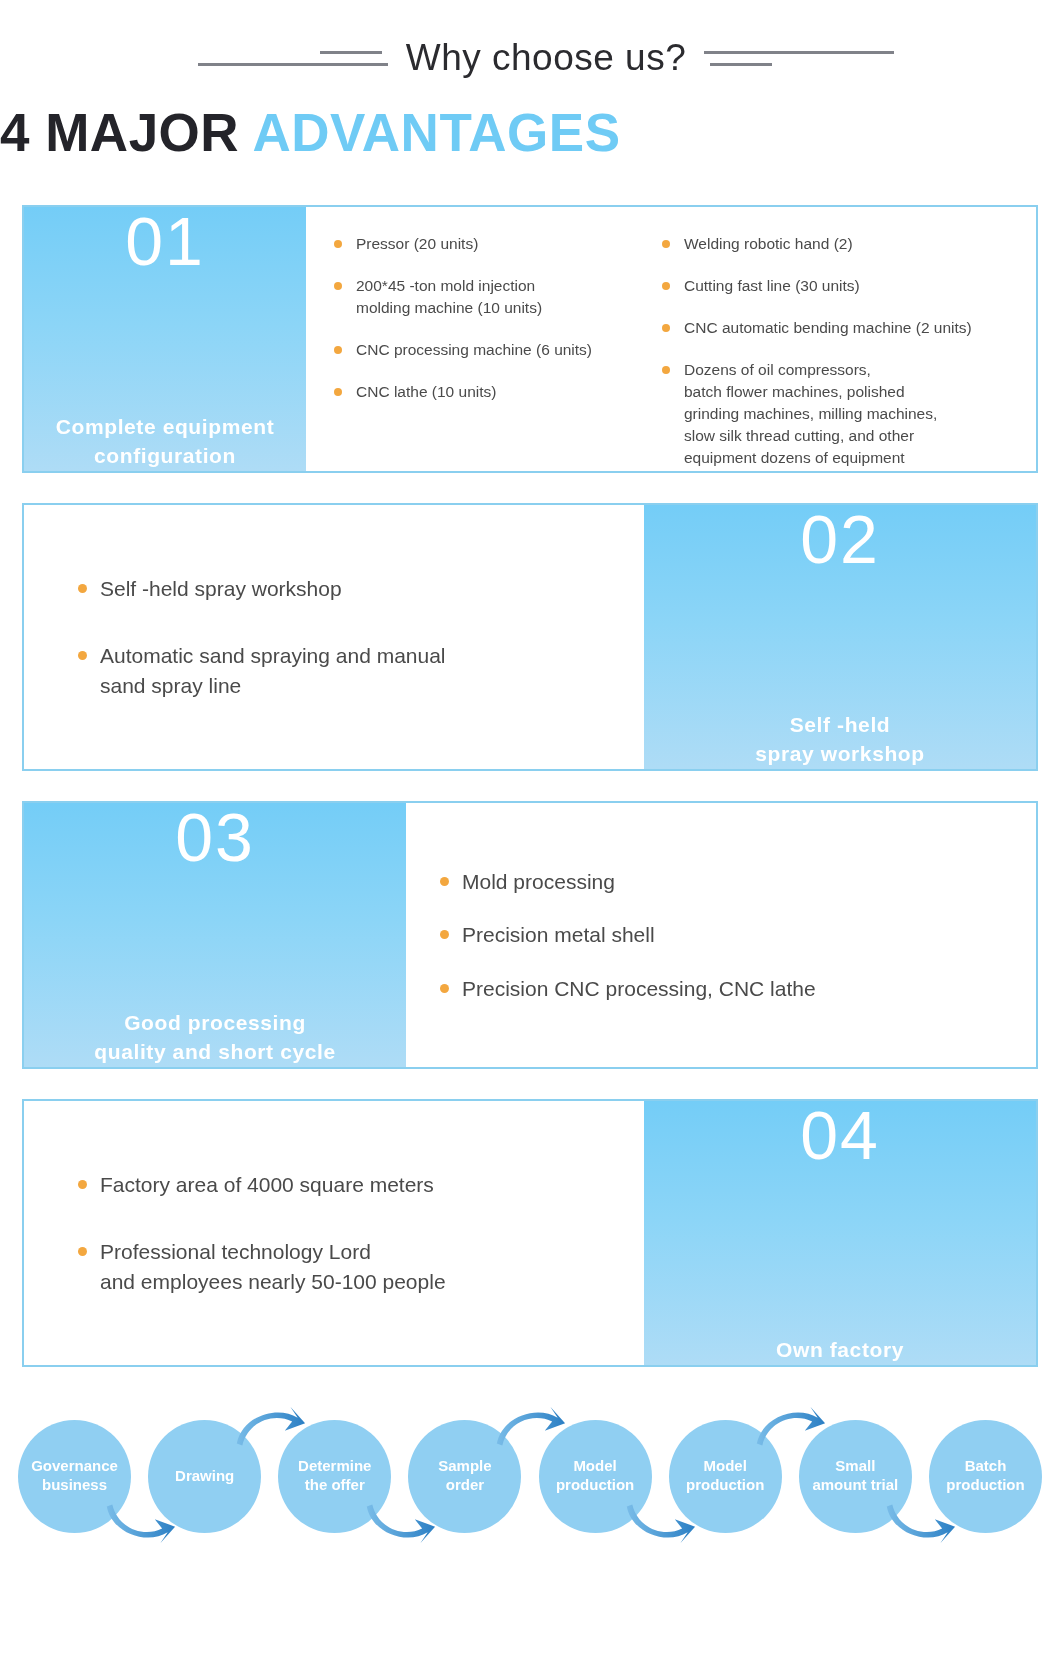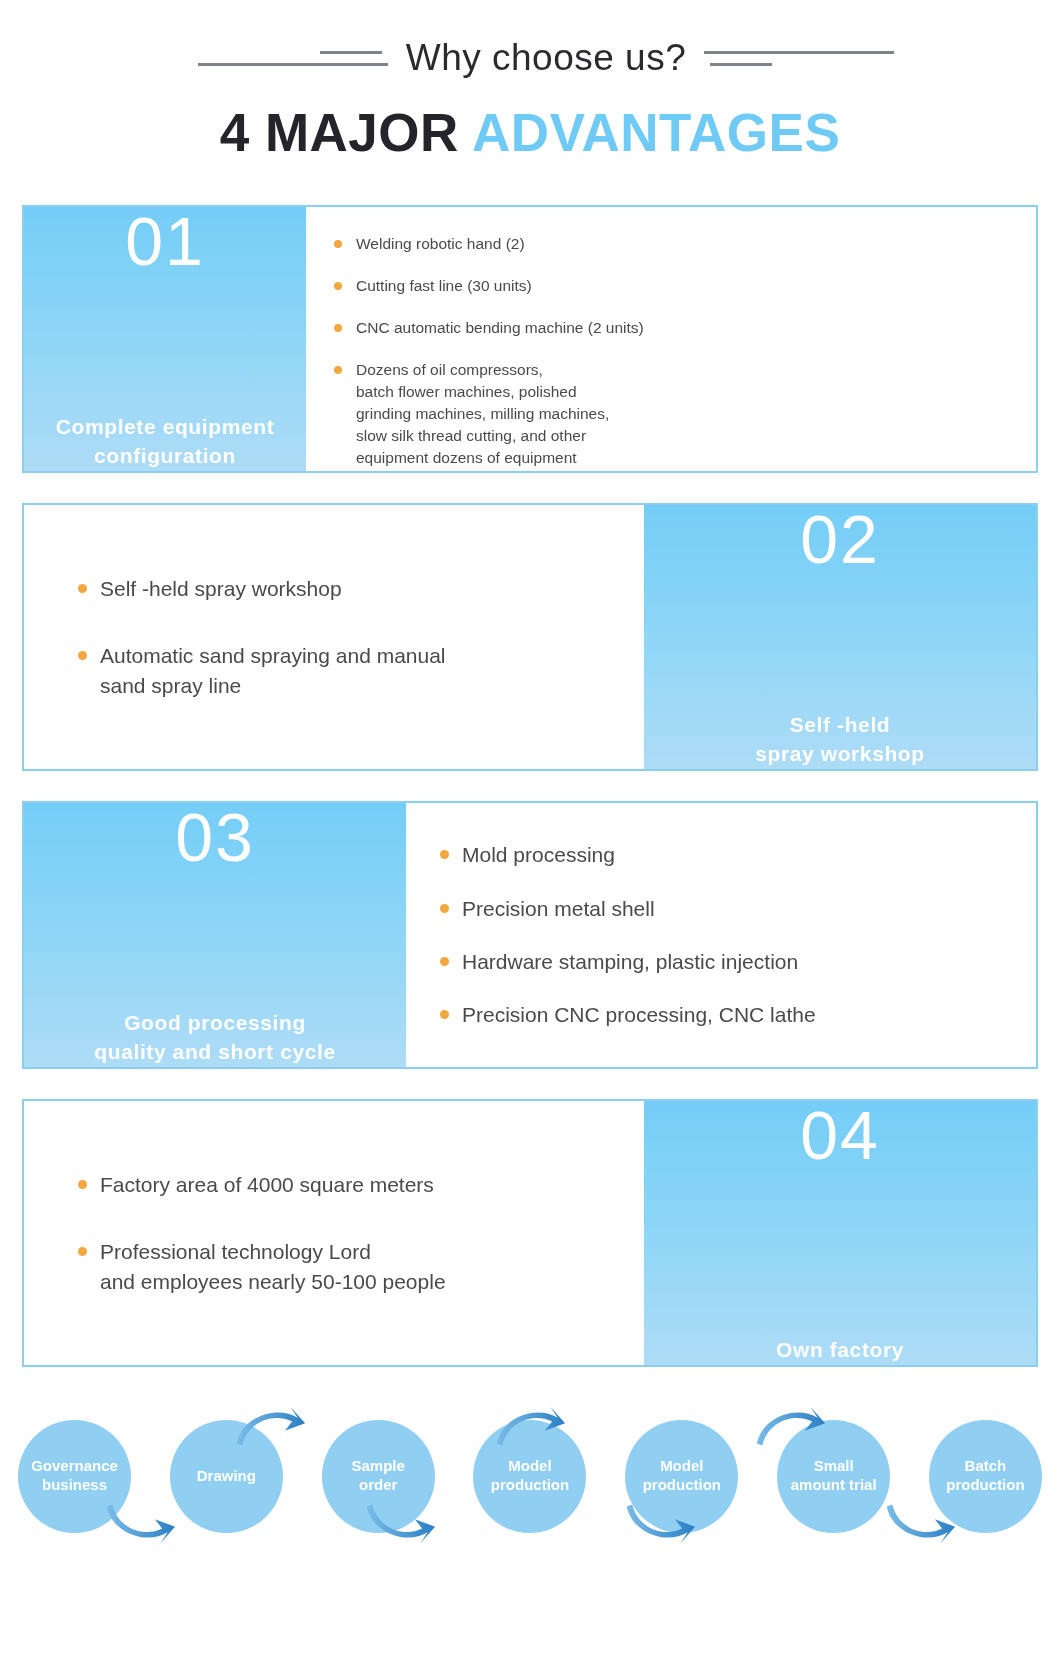--- a/index.html
+++ b/index.html
@@ -57,21 +57,20 @@
     margin-left: 6px;
   }
   .eyebrow-text {
     font-size: 37px;
     color: #2b2b2f;
     font-weight: 400;
     letter-spacing: 0.5px;
     white-space: nowrap;
   }
   .headline {
-    text-align: center;
     font-size: 53px;
     font-weight: bold;
     letter-spacing: 0.5px;
     margin-top: 16px;
     white-space: nowrap;
   }
   .headline .dark { color: #24242a; }
   .headline .blue { color: #6FCBF5; }
 
   
@@ -240,20 +239,28 @@
   <div class="card">
     <div class="panel" style="width:282px">
       <div class="num">01</div>
       <div class="cap">
         <div>Complete equipment</div>
         <div>configuration</div>
       </div>
     </div>
     <div class="content">
       <div class="c1-cols">
+        <div class="c1-col-a">
+          <ul class="blist">
+              <li>Pressor (20 units)</li>
+              <li>200*45 -ton mold injection<br>molding machine (10 units)</li>
+              <li>CNC processing machine (6 units)</li>
+              <li>CNC lathe (10 units)</li>
+            </ul>
+        </div>
         <div class="c1-col-b">
           <ul class="blist">
               <li>Welding robotic hand (2)</li>
               <li>Cutting fast line (30 units)</li>
               <li>CNC automatic bending machine (2 units)</li>
               <li>Dozens of oil compressors,<br>batch flower machines, polished<br>grinding machines, milling machines,<br>slow silk thread cutting, and other<br>equipment dozens of equipment</li>
             </ul>
         </div>
       </div>
     </div>
@@ -280,21 +287,20 @@
       <div class="num">03</div>
       <div class="cap">
         <div>Good processing</div>
         <div>quality and short cycle</div>
       </div>
     </div>
     <div class="content white-right">
       <ul class="blist">
           <li>Mold processing</li>
           <li>Precision metal shell</li>
-          <li>Hardware stamping, plastic injection</li>
           <li>Precision CNC processing, CNC lathe</li>
         </ul>
     </div>
   </div>
 
   <div class="card">
     <div class="content white-left">
       <ul class="blist">
           <li>Factory area of 4000 square meters</li>
           <li>Professional technology Lord<br>and employees nearly 50-100 people</li>
@@ -312,20 +318,23 @@
 
 <div class="flow">
   <div class="flow-track">
       <div class="node">
         <span>Governance<br>business</span>
       </div>
       <div class="node">
         <span>Drawing</span>
       </div>
       <div class="node">
+        <span>Determine<br>the offer</span>
+      </div>
+      <div class="node">
         <span>Sample<br>order</span>
       </div>
       <div class="node">
         <span>Model<br>production</span>
       </div>
       <div class="node">
         <span>Model<br>production</span>
       </div>
       <div class="node">
         <span>Small<br>amount trial</span>

